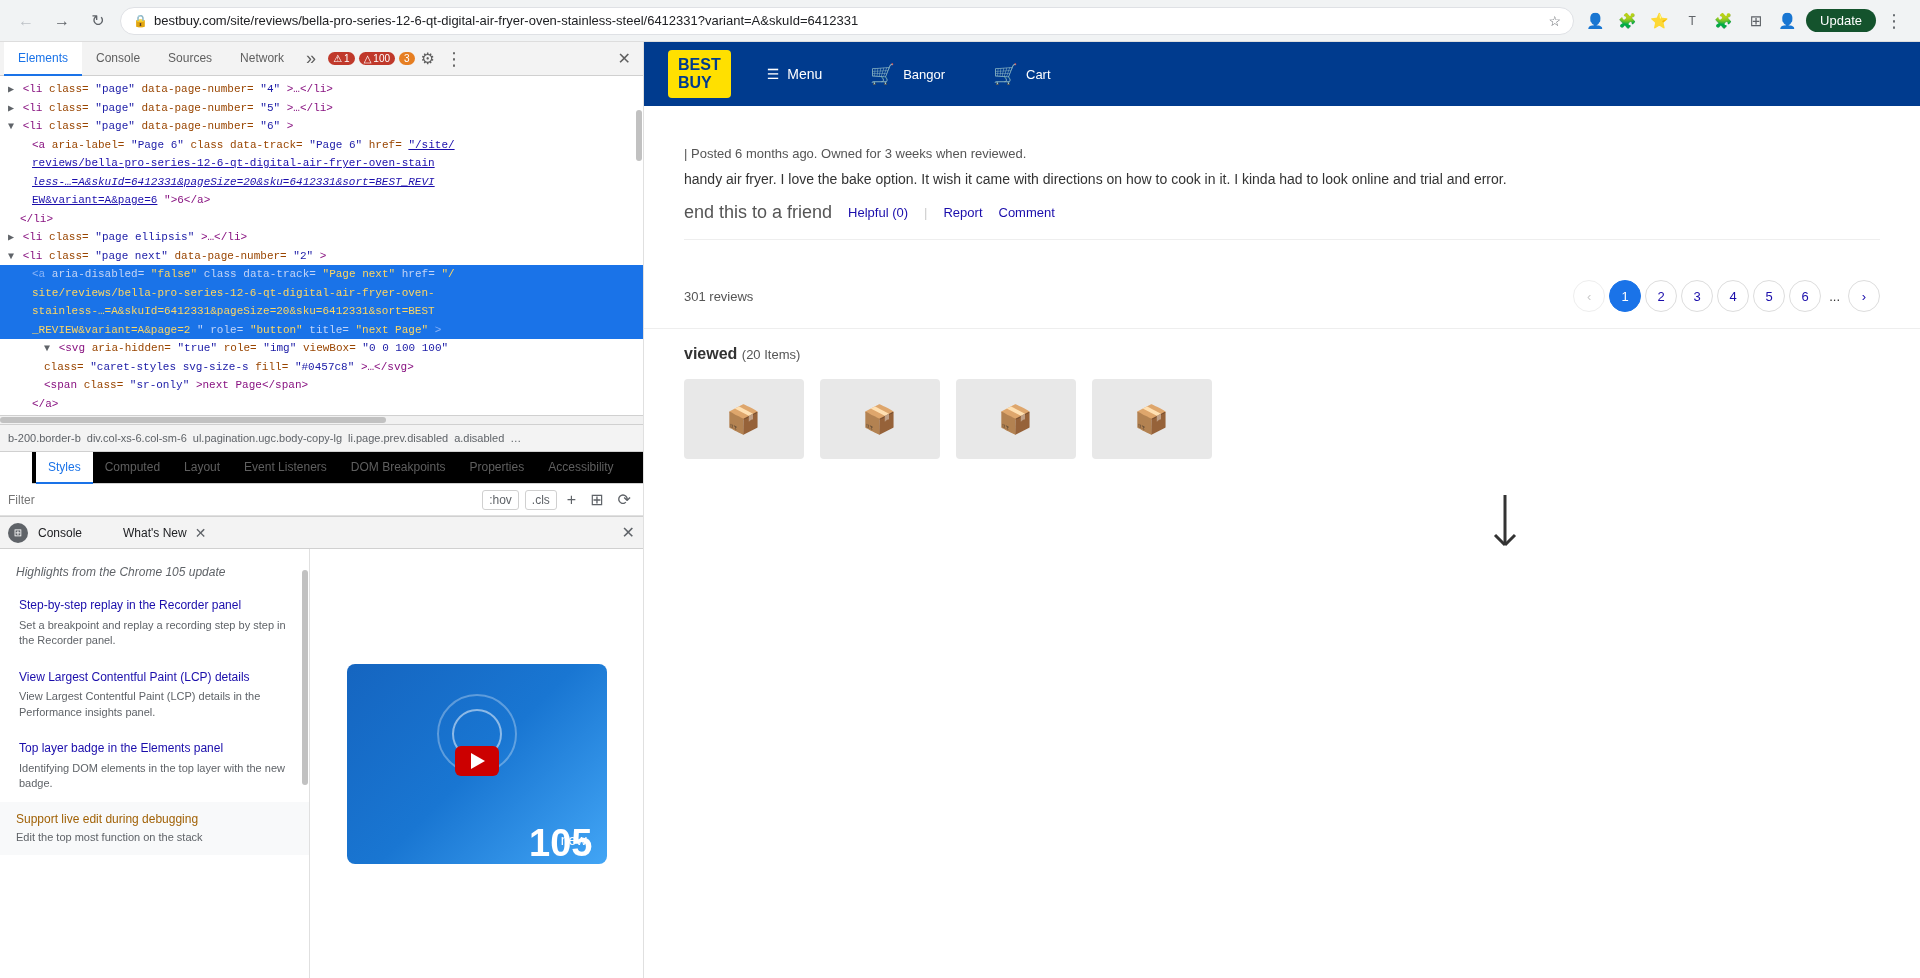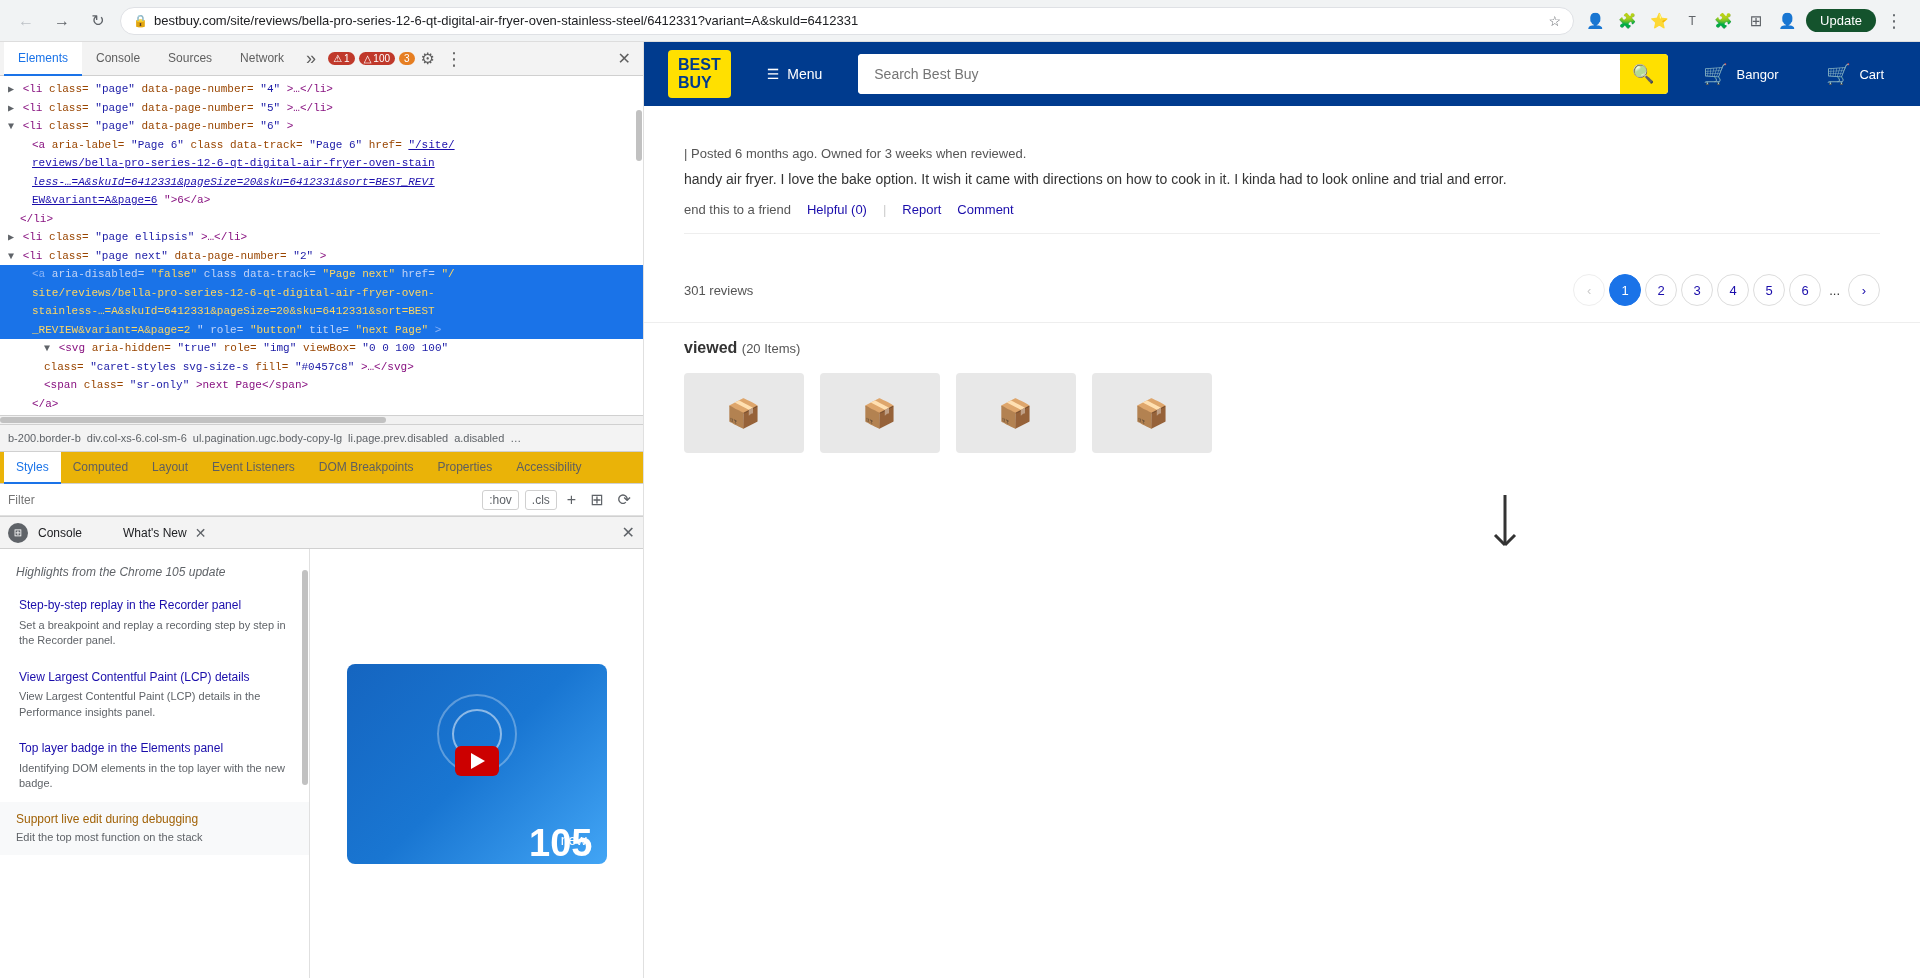--- a/index.html
+++ b/index.html
@@ -194,24 +194,25 @@
       color: #5f6368;
       cursor: pointer;
       white-space: nowrap;
     }
     .breadcrumb-sep { color: #aaa; margin: 0 1px; }
 
     
     .style-tabs {
       display: flex;
       height: 32px;
-      background: #eab308;
+      background: #000000;
       border-bottom: 1px solid #d0d0d0;
       align-items: center;
       padding: 0 4px;
+      margin-left: 32px;
     }
     .style-tab {
       height: 32px;
       padding: 0 12px;
       display: flex; align-items: center;
       font-size: 12px;
       color: #5f5f5f;
       cursor: pointer;
       border-bottom: 2px solid transparent;
     }
@@ -980,42 +981,38 @@
 
     <div class="bestbuy-header">
       <div class="bestbuy-logo">
         <div>BEST</div>
         <div>BUY</div>
       </div>
       <div class="menu-btn">
         <span>☰</span>
         <span>Menu</span>
       </div>
-      <div class="search-bar">
-        <input class="search-input" type="text" placeholder="Search Best Buy" style="">
-        <button class="search-btn">🔍</button>
-      </div>
       <div class="header-account">
         <span style="font-size:20px;">🛒</span>
         <span>Bangor</span>
       </div>
       <div class="header-cart">
         <span style="font-size:20px;">🛒</span>
         <span>Cart</span>
       </div>
     </div>
 
     <div class="website-content">
 
       <div class="review-section">
         <div class="review-item">
           <div class="review-meta">| Posted 6 months ago. Owned for 3 weeks when reviewed.</div>
           <div class="review-text">handy air fryer. I love the bake option. It wish it came with directions on how to cook in it. I kinda had to look online and trial and error.</div>
           <div class="review-actions">
-            <span style="font-size:13px; color:#555;">
+            <span style="font-size:18px; color:#555;">
               <span>end this to a friend</span>
             </span>
             <button class="review-action-btn">Helpful (0)</button>
             <span style="color:#ccc;">|</span>
             <button class="review-action-btn">Report</button>
             <button class="review-action-btn">Comment</button>
           </div>
         </div>
       </div>
 

